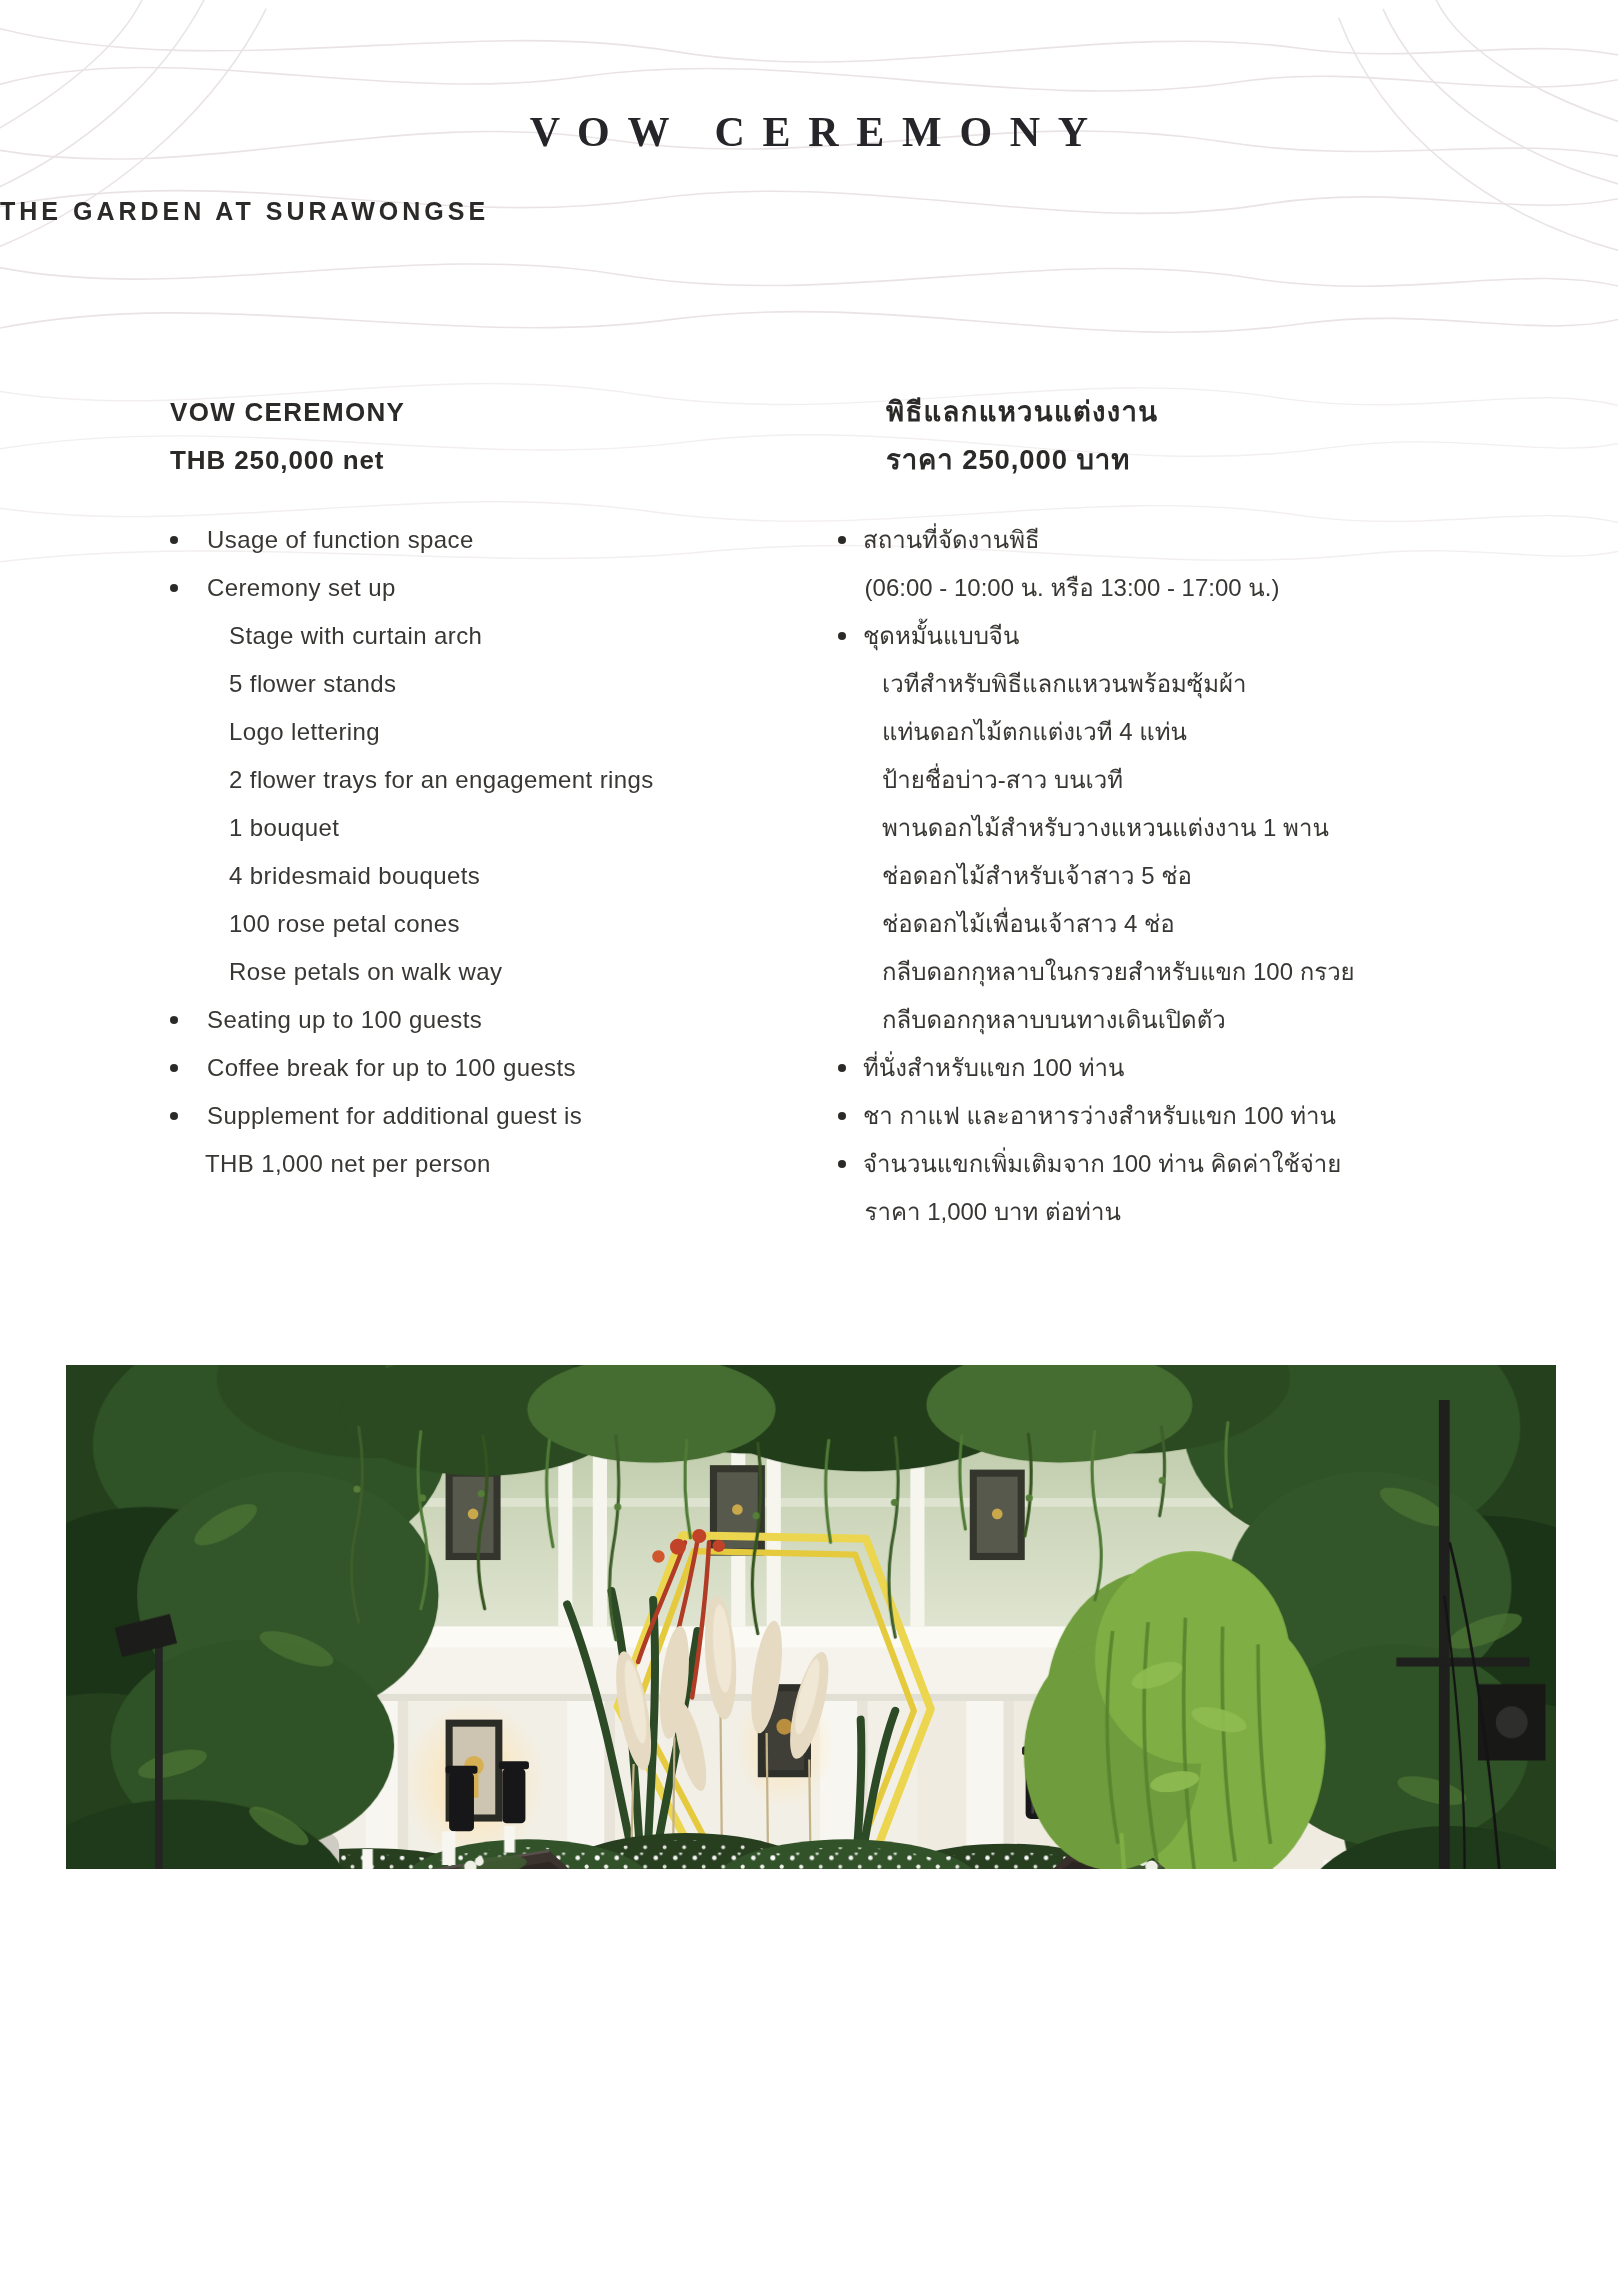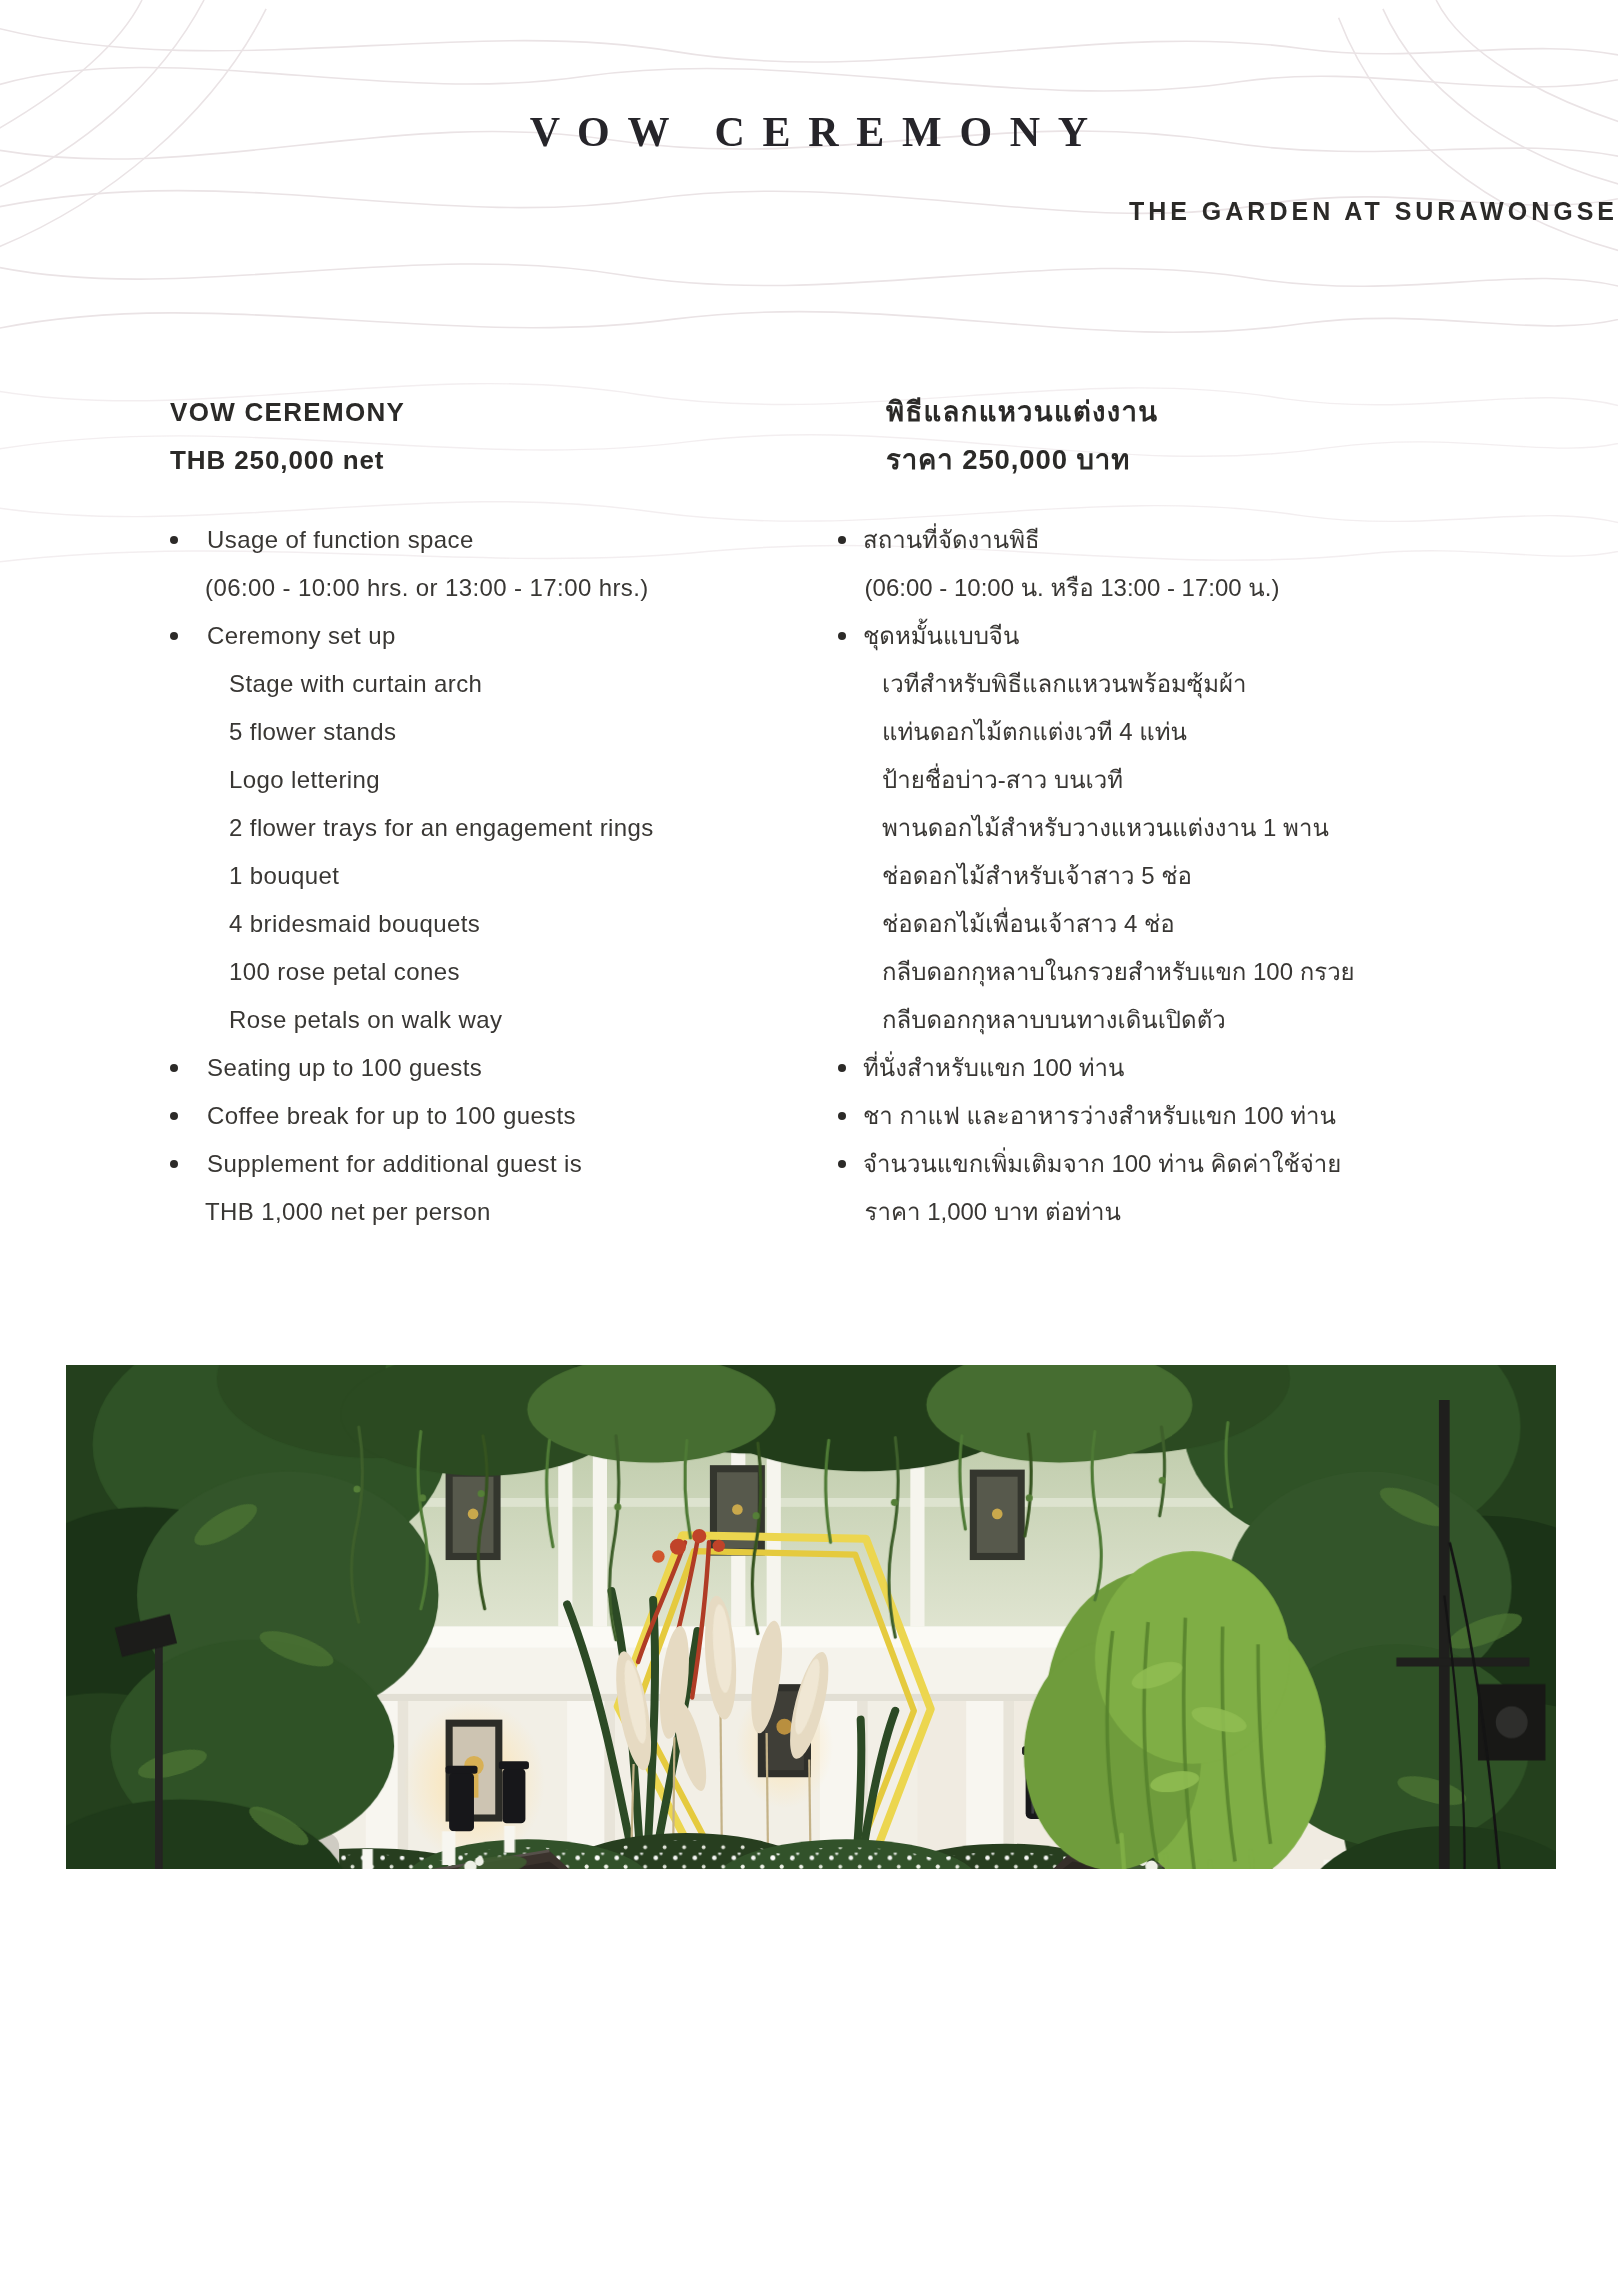--- a/index.html
+++ b/index.html
@@ -2,21 +2,21 @@
 <html style="font-size:14px"><head>
 <meta charset="utf-8">
 <style>
   html,body{margin:0;padding:0;background:#ffffff;}
   .page{position:relative;width:1618px;height:1869px;background:#ffffff;overflow:hidden;
         font-family:"Liberation Sans","DejaVu Sans",sans-serif;color:#2f2d2b;}
   .waves{position:absolute;left:0;top:0;width:1618px;height:585px;pointer-events:none;}
   .title{position:absolute;left:0;top:108px;width:100%;text-align:center;
          font-family:"Liberation Serif","DejaVu Serif",serif;font-size:42px;font-weight:600;
          letter-spacing:17.7px;padding-left:17.7px;box-sizing:border-box;color:#26252a;}
-  .subtitle{position:absolute;left:0;top:197px;width:100%;text-align:right;
+  .subtitle{position:absolute;left:0;top:197px;width:100%;text-align:left;
          font-size:25px;font-weight:bold;letter-spacing:4px;color:#2b2a28;}
   .col-heading{position:absolute;top:388px;font-weight:bold;line-height:48px;color:#2b2a28;}
   .col-heading .h1{font-size:26px;letter-spacing:1.3px;}
   .col-heading .h2{font-size:26px;letter-spacing:0.9px;}
   .heading-en{left:170px;}
   .heading-th{left:838px;font-size:27.5px;margin-left:48px;}
   .heading-th .h1,.heading-th .h2{font-size:27.5px;}
   ul.list{position:absolute;top:516px;margin:0;padding:0;list-style:none;}
   .list-en{left:170px;width:550px;}
   .list-th{left:838px;width:656px;}
@@ -64,21 +64,20 @@
 
   <div class="title">VOW CEREMONY</div>
   <div class="subtitle">THE GARDEN AT SURAWONGSE</div>
 
   <div class="col-heading heading-en">
     <div class="h1">VOW CEREMONY</div>
     <div class="h2">THB 250,000 net</div>
   </div>
   <ul class="list list-en">
     <li class="b"><span>Usage of function space</span></li>
-    <li class="c"><span>(06:00 - 10:00 hrs. or 13:00 - 17:00 hrs.)</span></li>
     <li class="b"><span>Ceremony set up</span></li>
     <li class="s"><span>Stage with curtain arch</span></li>
     <li class="s"><span>5 flower stands</span></li>
     <li class="s"><span>Logo lettering</span></li>
     <li class="s"><span>2 flower trays for an engagement rings</span></li>
     <li class="s"><span>1 bouquet</span></li>
     <li class="s"><span>4 bridesmaid bouquets</span></li>
     <li class="s"><span>100 rose petal cones</span></li>
     <li class="s"><span>Rose petals on walk way</span></li>
     <li class="b"><span>Seating up to 100 guests</span></li>

